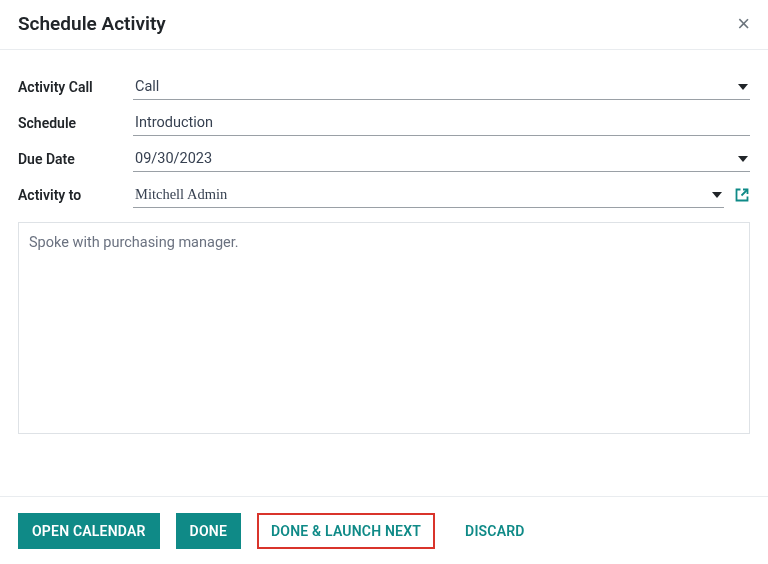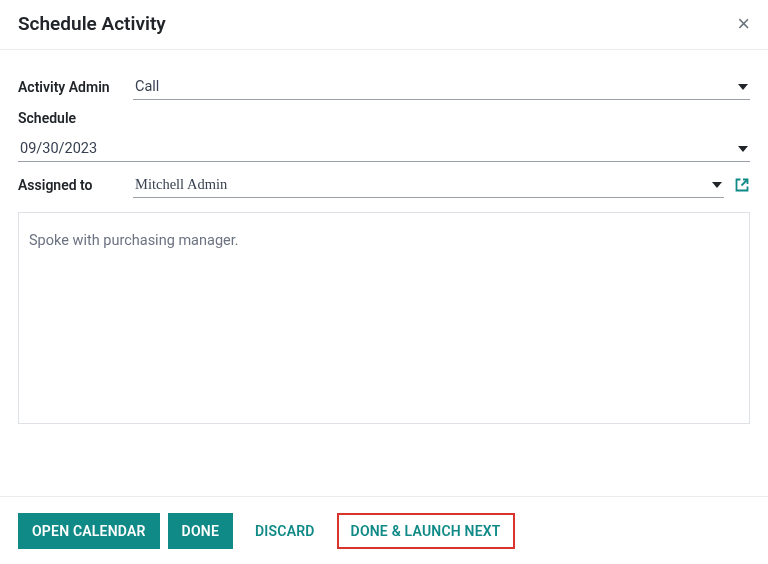--- a/index.html
+++ b/index.html
@@ -82,21 +82,21 @@
     color: #0f8a87;
     cursor: pointer;
     display: inline-flex;
   }
   .ext-link svg { display: block; }
   .row-assigned .field-wrap { position: relative; font-family: Liberation Serif, serif; }
   .textarea-wrap {
     border: 1px solid #dee2e6;
     margin-top: 14px;
     height: 212px;
-    padding: 18px 10px;
+    padding: 10px 10px;
   }
   .textarea {
     width: 100%;
     height: 100%;
     border: none;
     resize: none;
     outline: none;
     font-family: inherit;
     font-size: 14.5px;
     color: #6b7280;
@@ -104,21 +104,21 @@
   }
   .footer {
     position: absolute;
     bottom: 0;
     left: 0;
     right: 0;
     border-top: 1px solid #e9ecef;
     padding: 16px 18px 12px 18px;
     display: flex;
     align-items: center;
-    gap: 8px;
+    gap: 16px;
   }
   .btn {
     border: none;
     font-size: 14px;
     font-weight: 600;
     padding: 10px 14px;
     cursor: pointer;
     font-family: inherit;
     letter-spacing: 0.2px;
   }
@@ -143,48 +143,52 @@
 <div class="modal">
 
   <div class="header">
     <div class="title">Schedule Activity</div>
     <button class="close" aria-label="Close">×</button>
   </div>
 
   <div class="body">
 
     <div class="row">
-      <div class="label">Activity Admin</div>
+      <div class="label">Activity Call</div>
       <div class="field-wrap">
         <input class="field" type="text" value="Call" style="">
         <span class="caret">
           <svg width="10" height="6" viewBox="0 0 10 6">
               <path d="M0 0 L5 6 L10 0 Z" fill="currentColor"></path>
             </svg>
         </span>
       </div>
     </div>
 
     <div class="row">
       <div class="label">Schedule</div>
+      <div class="field-wrap">
+        <input class="field" type="text" value="Introduction" style="">
+      </div>
     </div>
 
     <div class="row">
+      <div class="label">Due Date</div>
       <div class="field-wrap">
         <input class="field" type="text" value="09/30/2023" style="">
         <span class="caret">
           <svg width="10" height="6" viewBox="0 0 10 6">
               <path d="M0 0 L5 6 L10 0 Z" fill="currentColor"></path>
             </svg>
         </span>
       </div>
     </div>
 
     <div class="row row-assigned">
-      <div class="label">Assigned to</div>
+      <div class="label">Activity to</div>
       <div class="field-wrap">
         <input class="field" type="text" value="Mitchell Admin" style="">
         <span class="caret">
           <svg width="10" height="6" viewBox="0 0 10 6">
               <path d="M0 0 L5 6 L10 0 Z" fill="currentColor"></path>
             </svg>
         </span>
       </div>
       <span class="ext-link">
         <svg width="16" height="16" viewBox="0 0 16 16" fill="none" stroke="currentColor" stroke-width="1.8">
@@ -197,17 +201,17 @@
 
     <div class="textarea-wrap">
       <textarea class="textarea" style="">Spoke with purchasing manager.</textarea>
     </div>
 
   </div>
 
   <div class="footer">
     <button class="btn btn-primary">OPEN CALENDAR</button>
     <button class="btn btn-primary">DONE</button>
+    <button class="btn btn-highlight">DONE &amp; LAUNCH NEXT</button>
     <button class="btn btn-secondary">DISCARD</button>
-    <button class="btn btn-highlight">DONE &amp; LAUNCH NEXT</button>
   </div>
 
 </div>
 
 </body></html>

